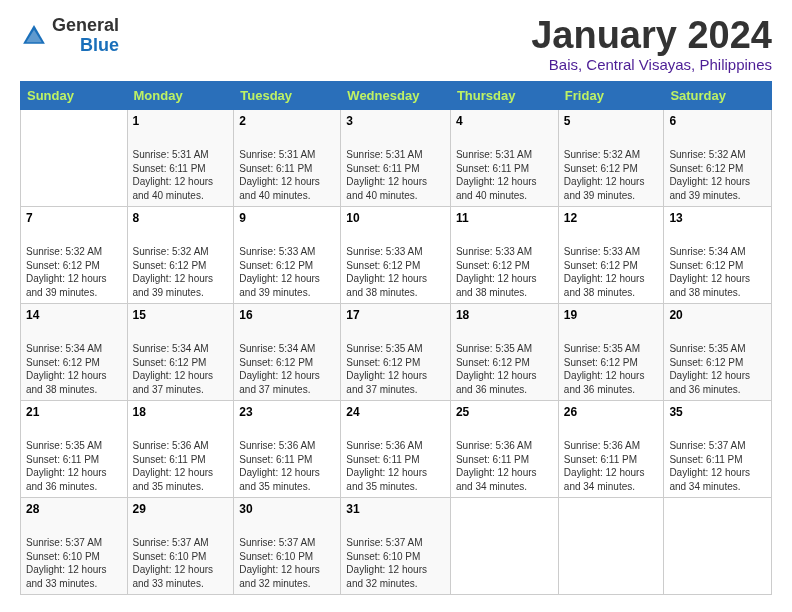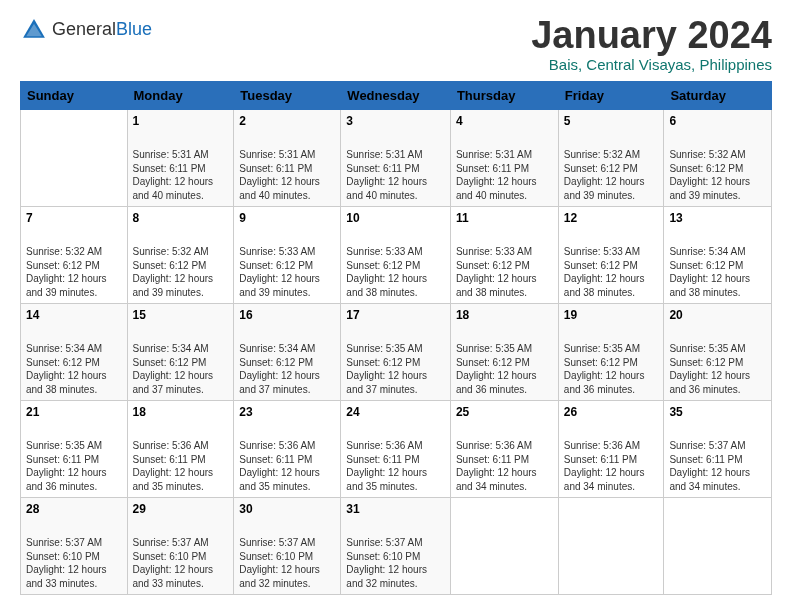--- a/index.html
+++ b/index.html
@@ -16,53 +16,54 @@
       align-items: flex-start;
       margin-bottom: 8px;
     }
     .logo {
       display: flex;
       align-items: center;
       gap: 4px;
     }
     .logo-text {
       display: flex;
+      flex-direction: column;
       font-size: 18px;
-      font-weight: normal;
+      font-weight: bold;
       line-height: 1.1;
       text-align: right;
     }
     .logo-general { color: #333; }
     .logo-blue { color: #1a6fba; }
     .logo-icon {
       width: 28px;
       height: 28px;
     }
     .title-block {
       text-align: right;
     }
     .month-year {
       font-size: 38px;
       font-weight: bold;
       color: #333;
       line-height: 1;
     }
     .location {
       font-size: 15px;
-      color: #0f766e;
+      color: #4c1d95;
       margin-top: 2px;
     }
     .calendar-table {
       width: 100%;
       border-collapse: collapse;
       font-size: 11px;
     }
     .calendar-table th {
       background-color: #2a6fba;
-      color: #000000;
+      color: #bef264;
       text-align: left;
       padding: 6px 6px;
       font-size: 13px;
       font-weight: bold;
       border: 1px solid #2a6fba;
     }
     .calendar-table td {
       border: 1px solid #ccc;
       vertical-align: top;
       padding: 4px 5px;

